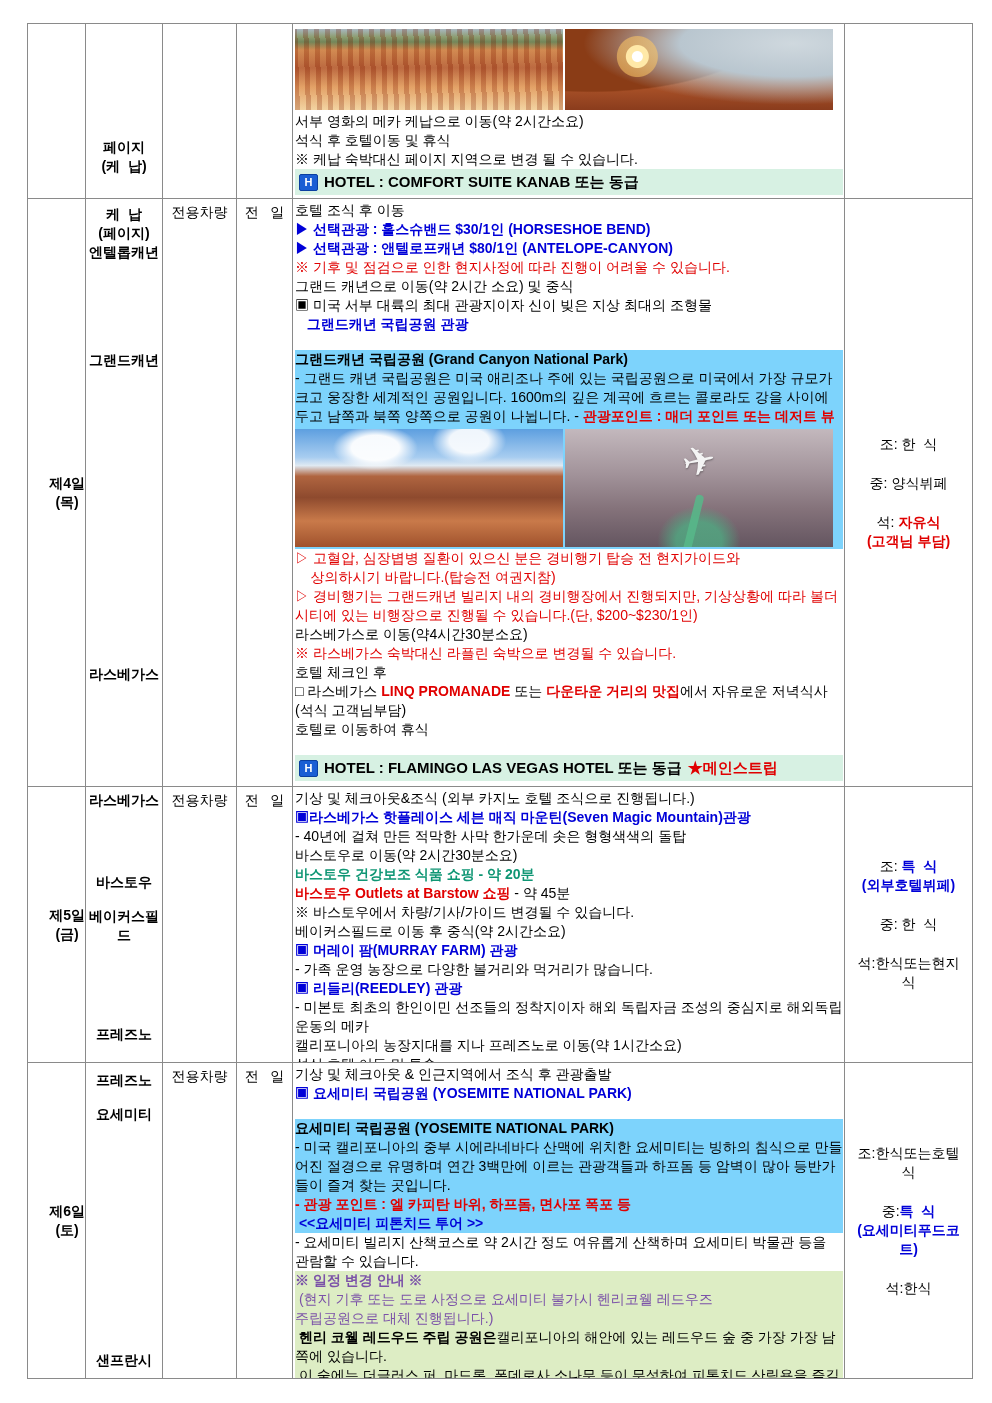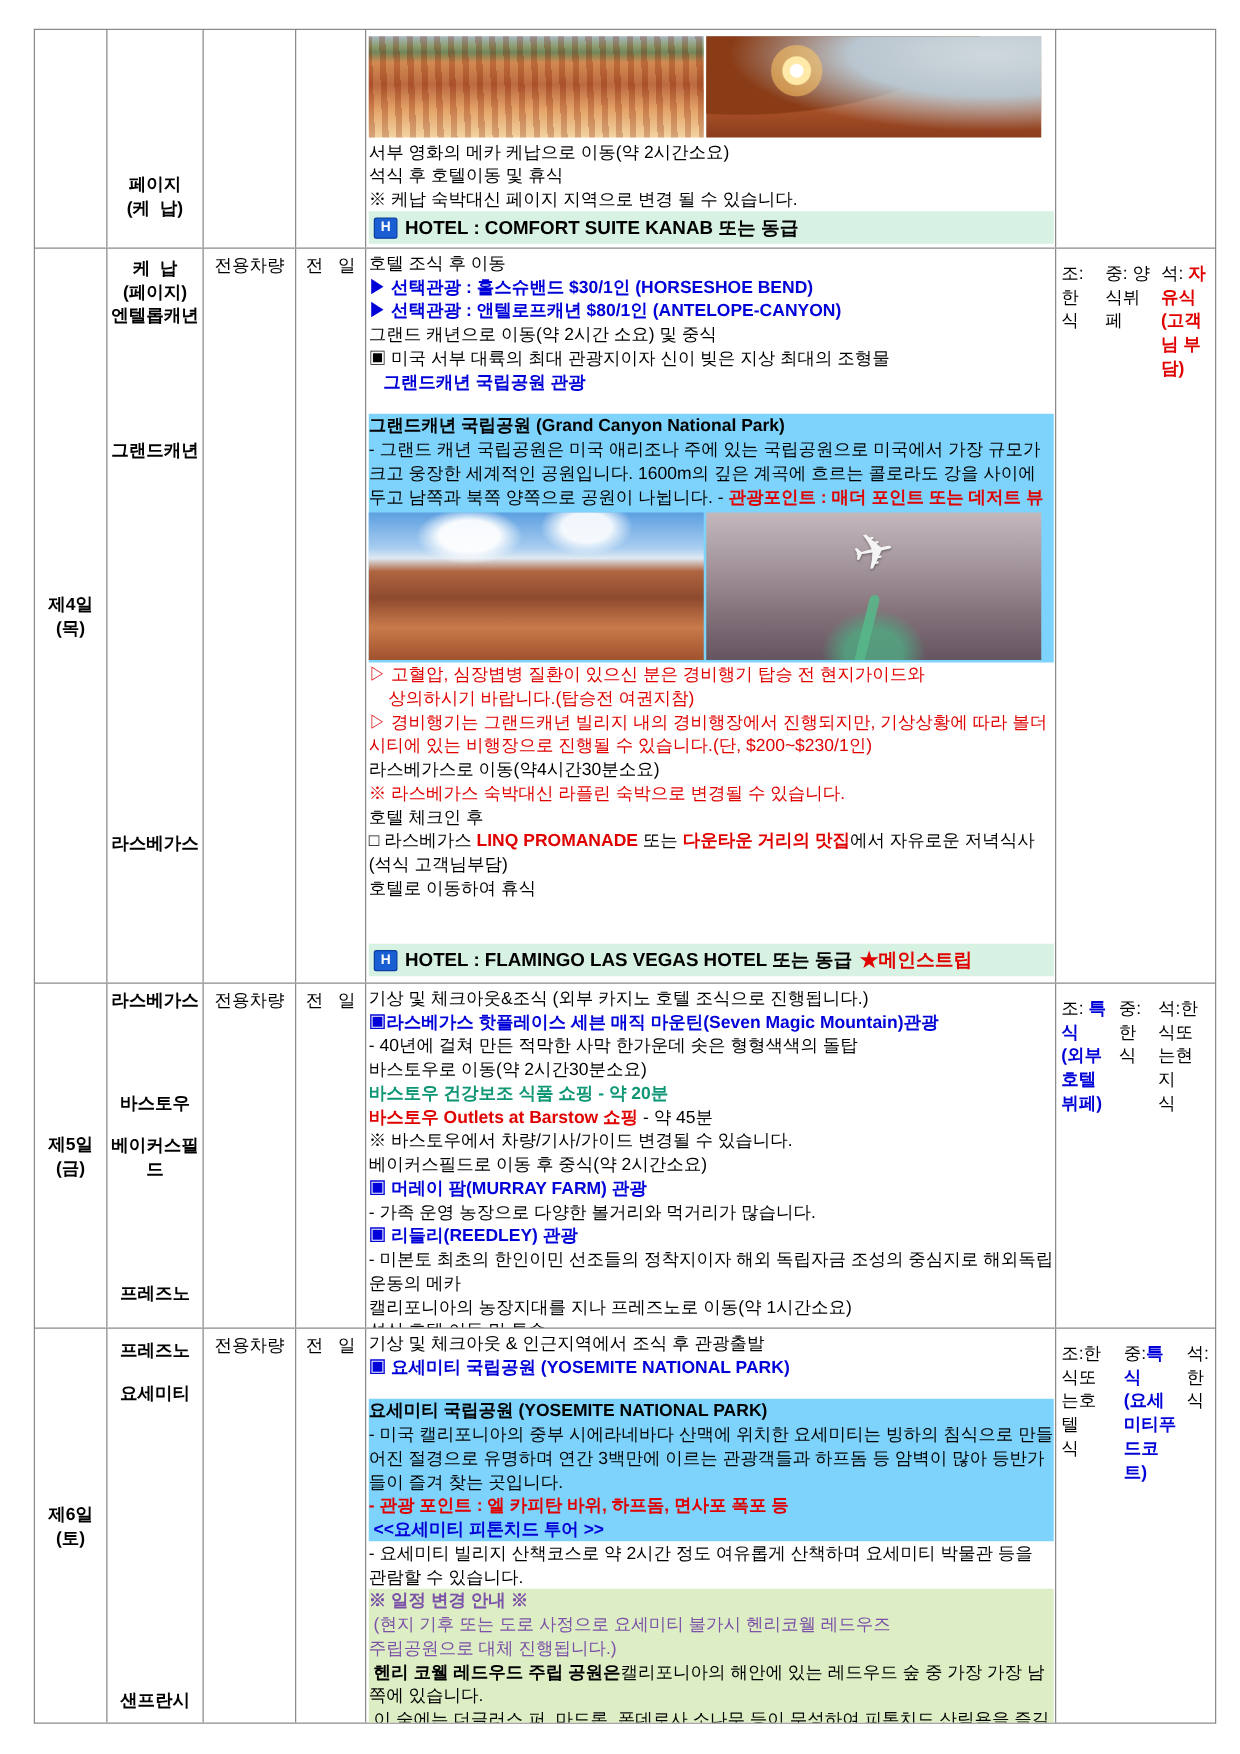--- a/index.html
+++ b/index.html
@@ -2,26 +2,26 @@
 <html><head>
 <meta charset="utf-8">
 <style>
   html,body{margin:0;padding:0;background:#fff;}
   body{width:992px;height:1403px;position:relative;font-family:"Liberation Sans",sans-serif;font-size:14px;color:#000;}
   .table{position:absolute;left:27px;top:23px;width:944px;border:1px solid #8a8a8a;}
   .row{display:flex;border-bottom:1px solid #8a8a8a;box-sizing:border-box;}
   .row:last-child{border-bottom:none;}
   .cell{border-right:1px solid #8a8a8a;box-sizing:border-box;position:relative;flex-shrink:0;overflow:hidden;}
   .cell:last-child{border-right:none;}
-  .c-day{width:58px;display:flex;align-items:center;justify-content:center;font-weight:bold;text-align:center;white-space:pre-wrap;line-height:19px;}
+  .c-day{width:58px;display:flex;align-items:center;justify-content:flex-end;font-weight:bold;text-align:center;white-space:pre-wrap;line-height:19px;}
   .c-loc{width:77px;}
   .c-veh{width:74px;text-align:center;padding-top:5px;white-space:pre-wrap;}
   .c-time{width:56px;text-align:center;padding-top:5px;white-space:pre-wrap;}
   .c-main{width:552px;display:flex;flex-direction:column;padding:2px 1px 0 2px;}
-  .c-meal{flex:1;display:flex;flex-direction:row;justify-content:center;text-align:left;line-height:19px;}
+  .c-meal{flex:1;display:flex;flex-direction:column;justify-content:center;text-align:center;line-height:19px;}
   .loci{position:absolute;left:0;right:0;text-align:center;white-space:pre-wrap;line-height:19px;font-weight:bold;}
   .ln{white-space:pre-wrap;line-height:19px;}
   .b{font-weight:bold;}
   .blue{color:#0000d8;}
   .red{color:#e00000;}
   .teal{color:#0f9674;}
   .purple{color:#7b52a8;}
   .grayblk{background:#7dd3fc;margin-top:16px;}
   .greenblk{background:#ddedc4;}
   .imgrow{display:flex;gap:2px;margin:3px 0 2px 0;}
@@ -88,20 +88,21 @@
 엔텔롭캐년</span>
       <span class="loci" style="top:152px">그랜드캐년</span>
       <span class="loci" style="top:466px">라스베가스</span>
     </div>
     <div class="cell c-veh"><span>전용차량</span></div>
     <div class="cell c-time"><span>전   일</span></div>
     <div class="cell c-main">
       <div class="ln">호텔 조식 후 이동</div>
       <div class="ln b blue">▶ 선택관광 : 홀스슈밴드 $30/1인 (HORSESHOE BEND)</div>
       <div class="ln b blue">▶ 선택관광 : 앤텔로프캐년 $80/1인 (ANTELOPE-CANYON)</div>
+      <div class="ln red">※ 기후 및 점검으로 인한 현지사정에 따라 진행이 어려울 수 있습니다.</div>
       <div class="ln">그랜드 캐년으로 이동(약 2시간 소요) 및 중식</div>
       <div class="ln">▣ 미국 서부 대륙의 최대 관광지이자 신이 빚은 지상 최대의 조형물</div>
       <div class="ln b blue">   그랜드캐년 국립공원 관광</div>
       <div class="grayblk">
         <div class="ln b">그랜드캐년 국립공원 (Grand Canyon National Park)</div>
         <div class="ln"><span>- 그랜드 캐년 국립공원은 미국 애리조나 주에 있는 국립공원으로 미국에서 가장 규모가 크고 웅장한 세계적인 공원입니다. 1600m의 깊은 계곡에 흐르는 콜로라도 강을 사이에 두고 남쪽과 북쪽 양쪽으로 공원이 나뉩니다. - </span><span class="b red">관광포인트 : 매더 포인트 또는 데저트 뷰</span></div>
         <div class="imgrow">
           <div class="photo ph-h118 photo-vista"></div>
           <div class="photo ph-h118 photo-flight">
             <span class="plane-glyph">✈</span>

